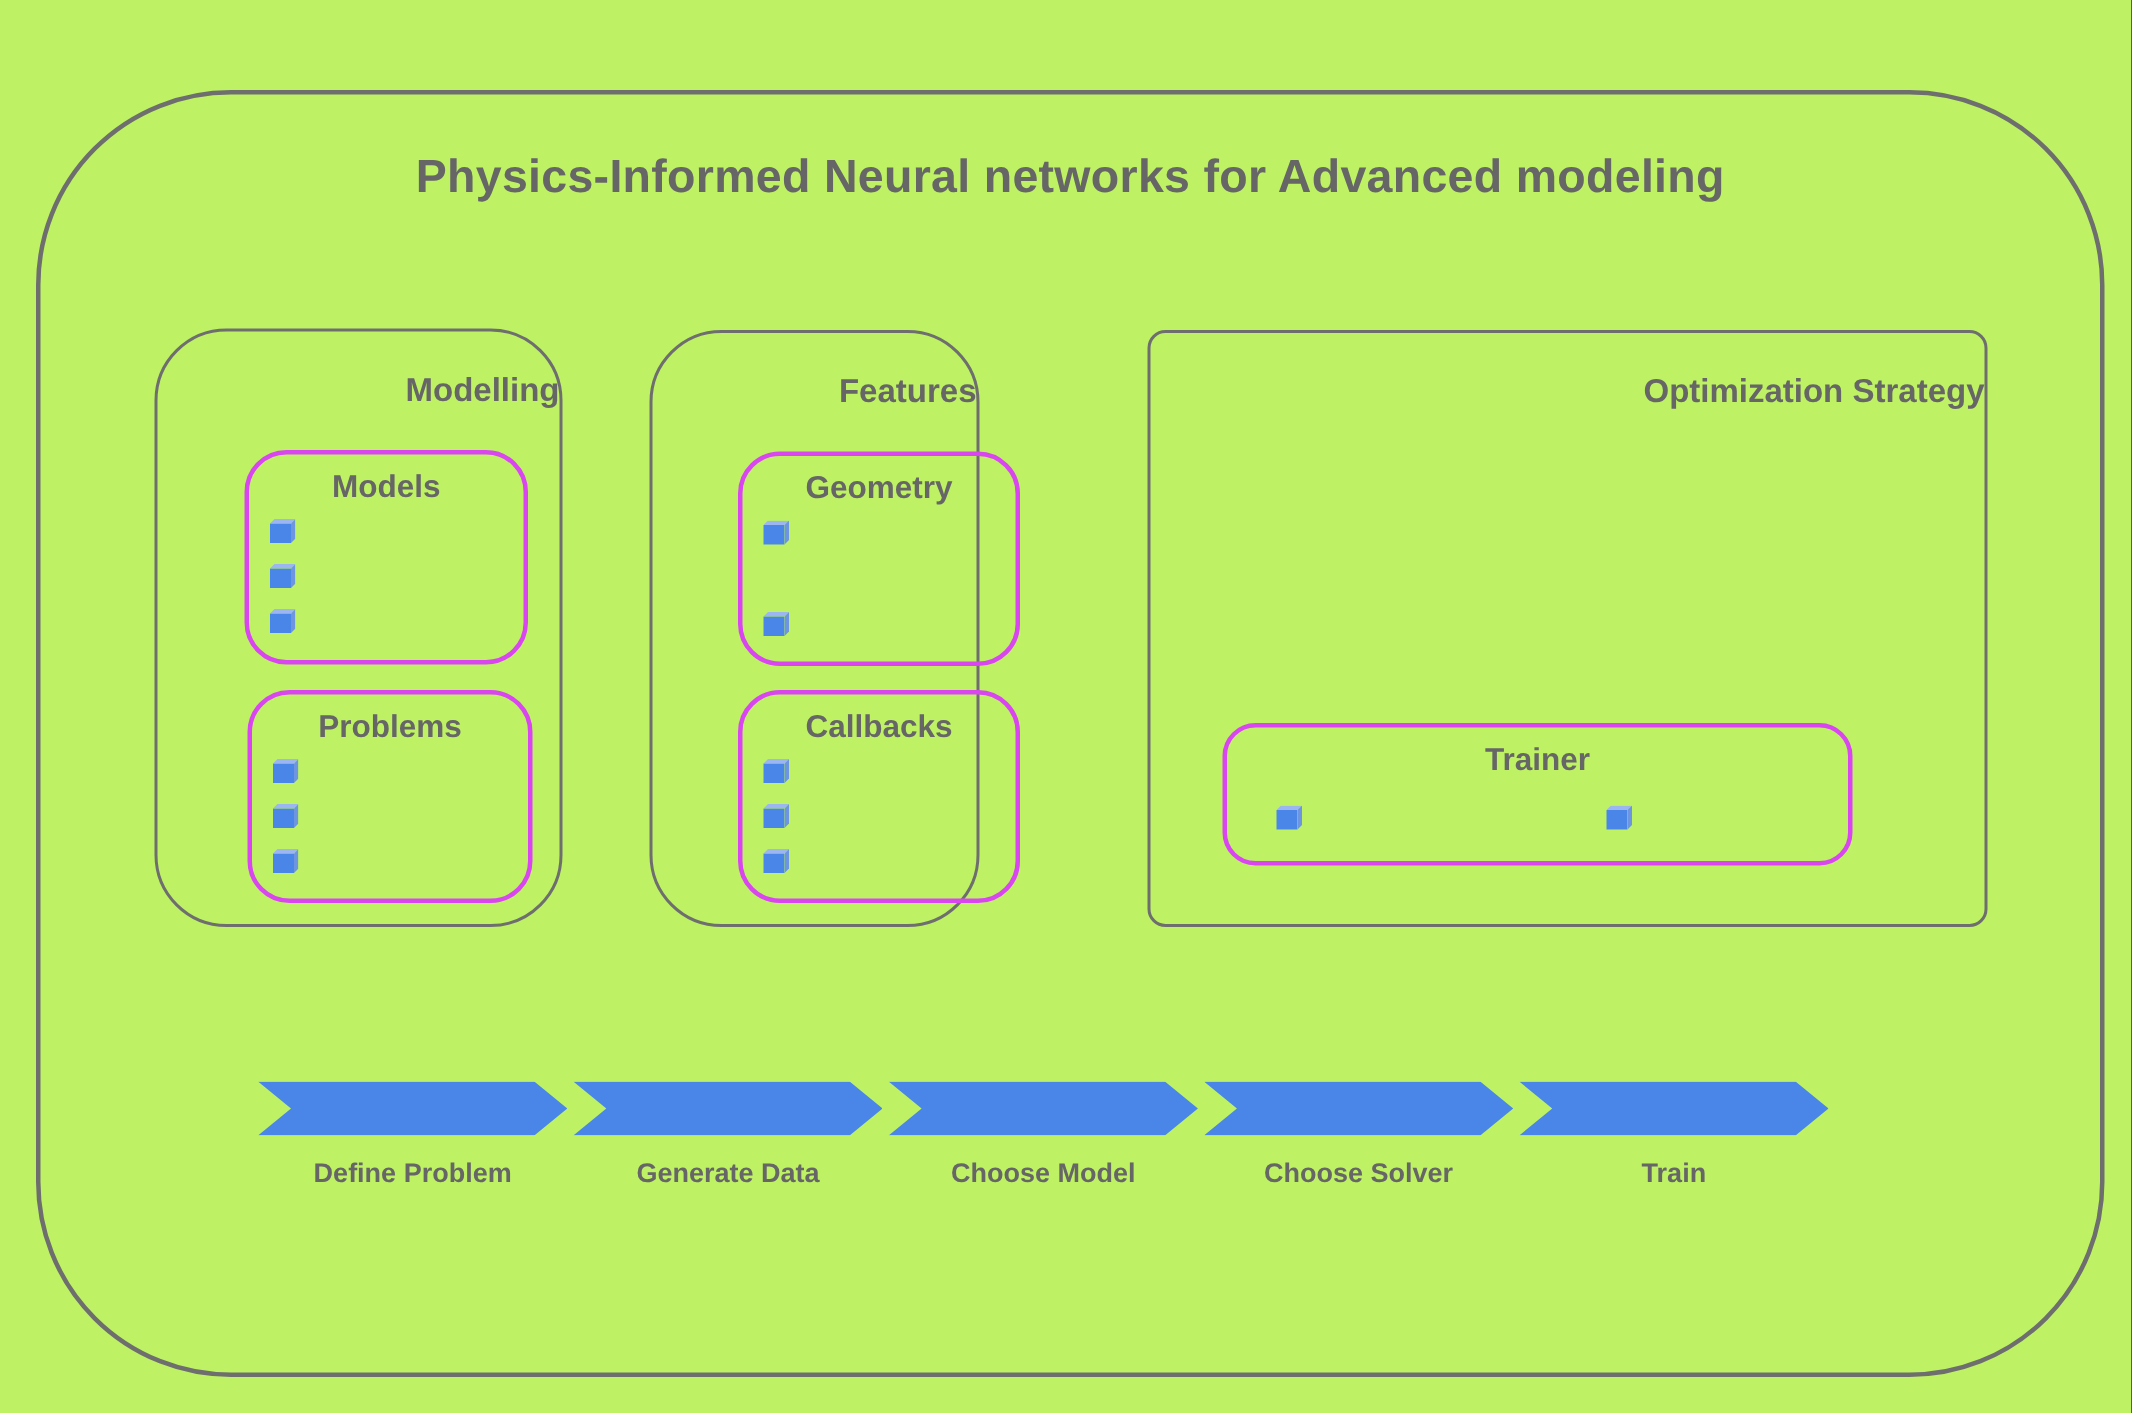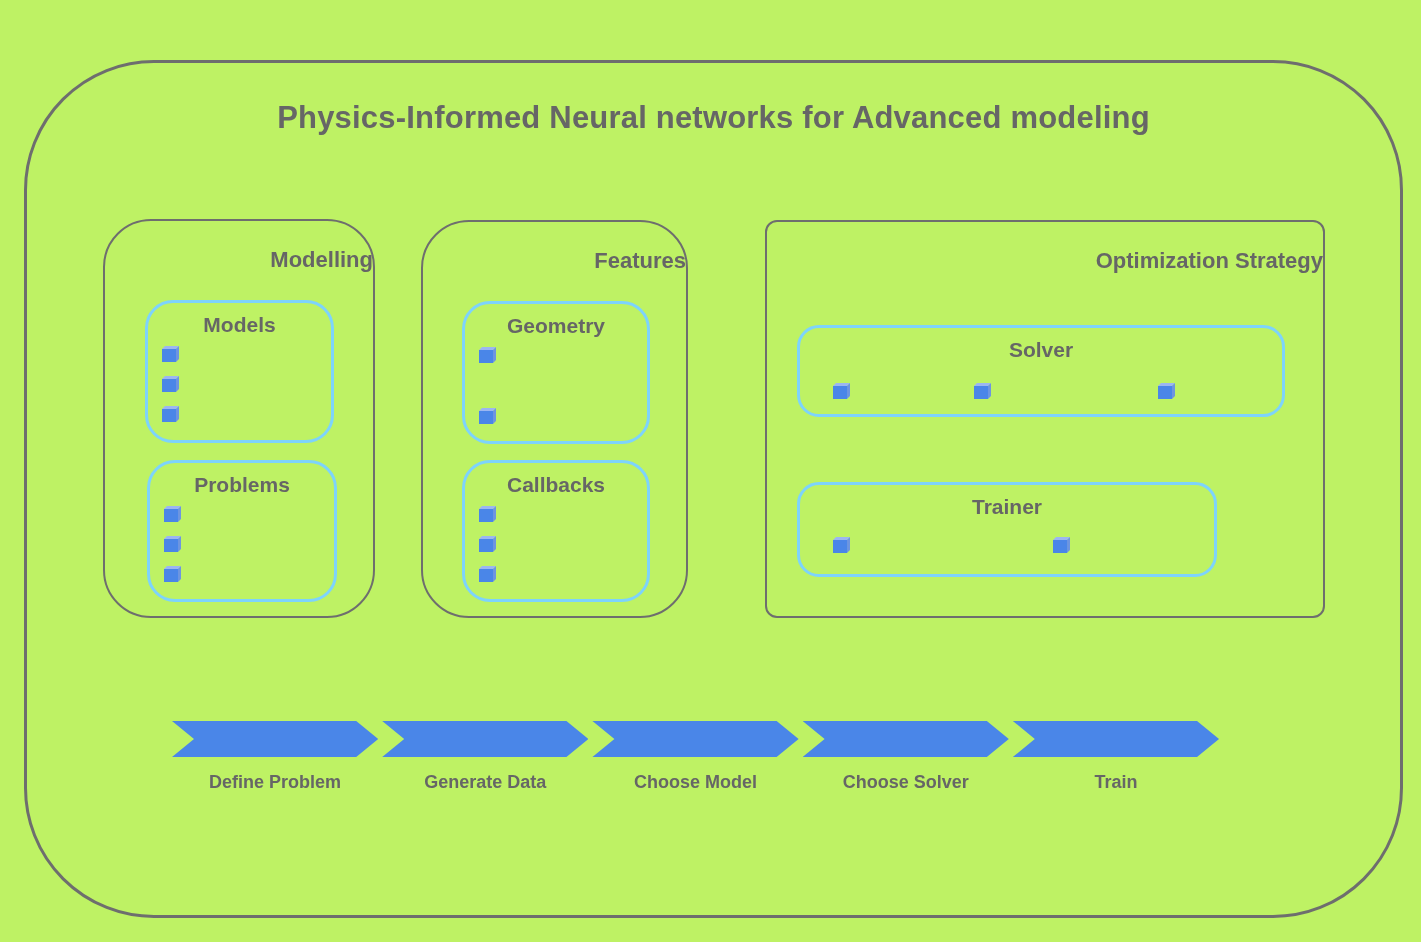--- a/index.html
+++ b/index.html
@@ -16,30 +16,30 @@
     position:absolute; left:24px; top:100px; width:1379px;
     text-align:center; color:#666666; font-size:31px; font-weight:700;
     letter-spacing:0.2px;
   }
   
   .panel {
     position:absolute; box-sizing:border-box;
     border:2.5px solid #6e6e6e; border-radius:48px;
   }
   .panel-modelling   { left:103px; top:219px; width:272px; height:399px; }
-  .panel-features    { left:421px; top:220px; width:267px; height:398px; }
+  .panel-features    { left:433px; top:220px; width:220px; height:398px; }
   .panel-optimization{ left:765px; top:220px; width:560px; height:398px; border-radius:12px; }
   .panel-title {
     position:absolute; left:0; right:0; top:26px; text-align:right;
     color:#666666; font-size:22px; font-weight:700;
   }
   
   .bluebox {
     position:absolute; box-sizing:border-box;
-    border:3px solid #7dd3fc; border-radius:28px;
+    border:3px solid #d946ef; border-radius:28px;margin-left:18px;
   }
   .box-models   { left:40px;  top:79px;  width:189px; height:143px; }
   .box-problems { left:42px;  top:239px; width:190px; height:142px; }
   .box-geometry { left:39px;  top:79px;  width:188px; height:143px; }
   .box-callbacks{ left:39px;  top:238px; width:188px; height:142px; }
   .box-solver   { left:30px;  top:103px; width:488px; height:92px;  border-radius:22px; }
   .box-trainer  { left:30px;  top:260px; width:420px; height:95px;  border-radius:22px; }
   .box-title {
     position:absolute; left:0; right:0; top:10px; text-align:center;
     color:#666666; font-size:21px; font-weight:700;
@@ -125,28 +125,20 @@
       <div class="cubes-v g16">
         <span class="cube"></span>
         <span class="cube"></span>
         <span class="cube"></span>
       </div>
     </div>
   </section>
 
   <section class="panel panel-optimization">
     <div class="panel-title">Optimization Strategy</div>
-    <div class="bluebox box-solver">
-      <div class="box-title">Solver</div>
-      <div class="cubes-h">
-        <span class="cube"></span>
-        <span class="cube"></span>
-        <span class="cube"></span>
-      </div>
-    </div>
     <div class="bluebox box-trainer">
       <div class="box-title">Trainer</div>
       <div class="cubes-h">
         <span class="cube"></span>
         <span class="cube"></span>
       </div>
     </div>
   </section>
 
   <div class="flow">

